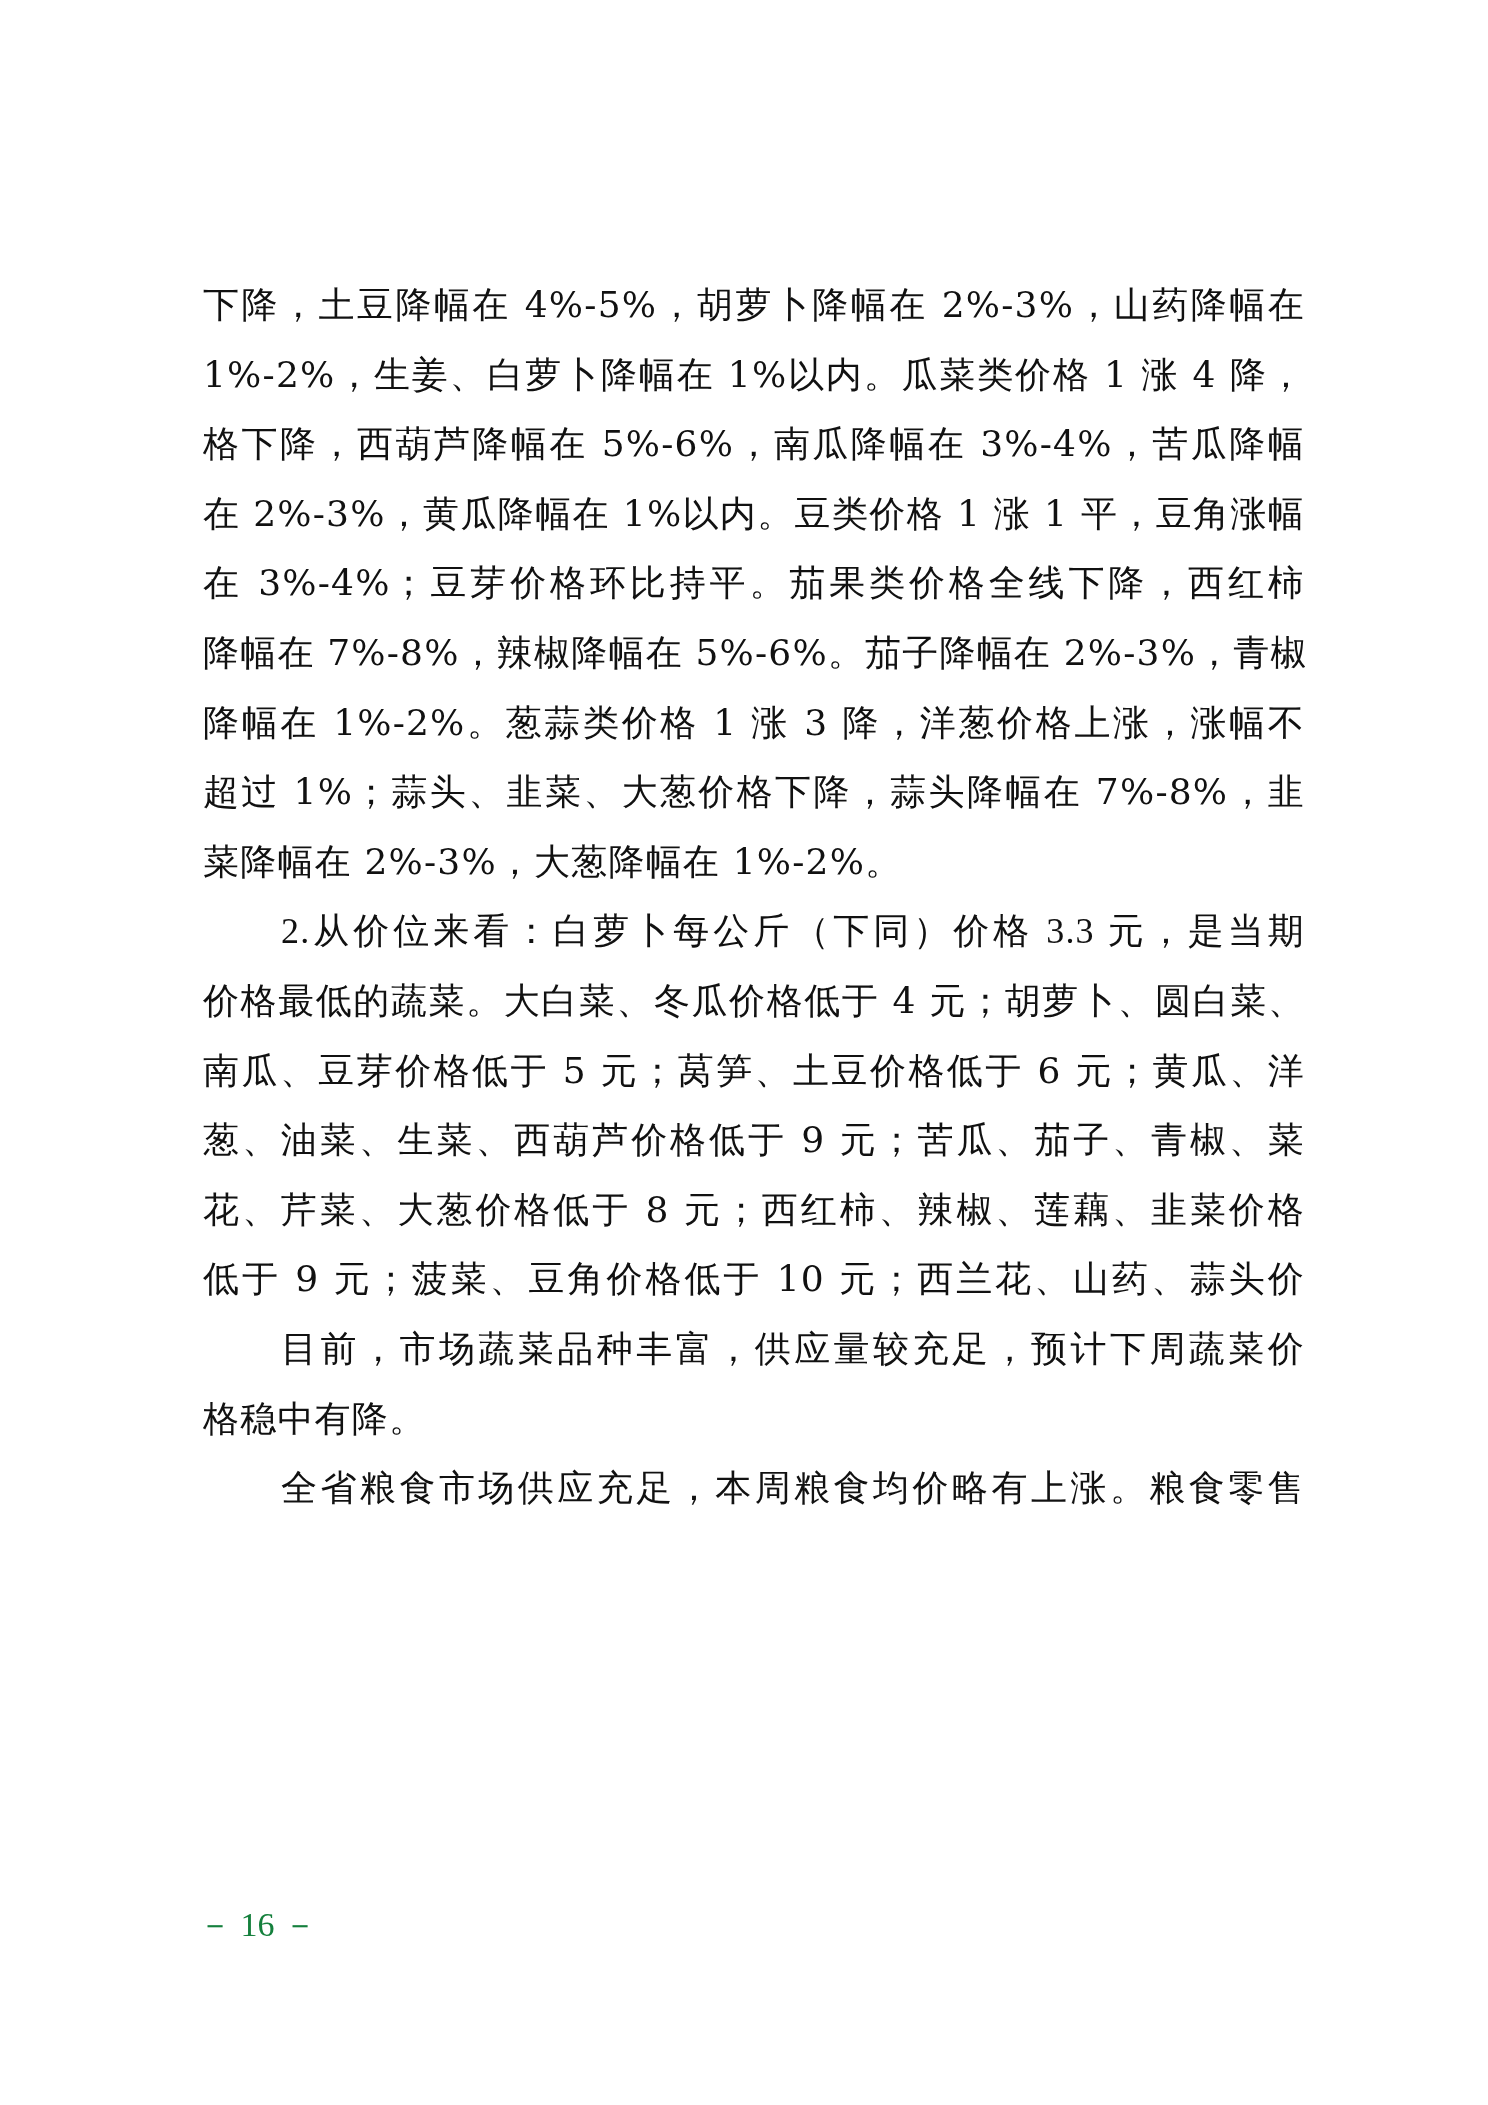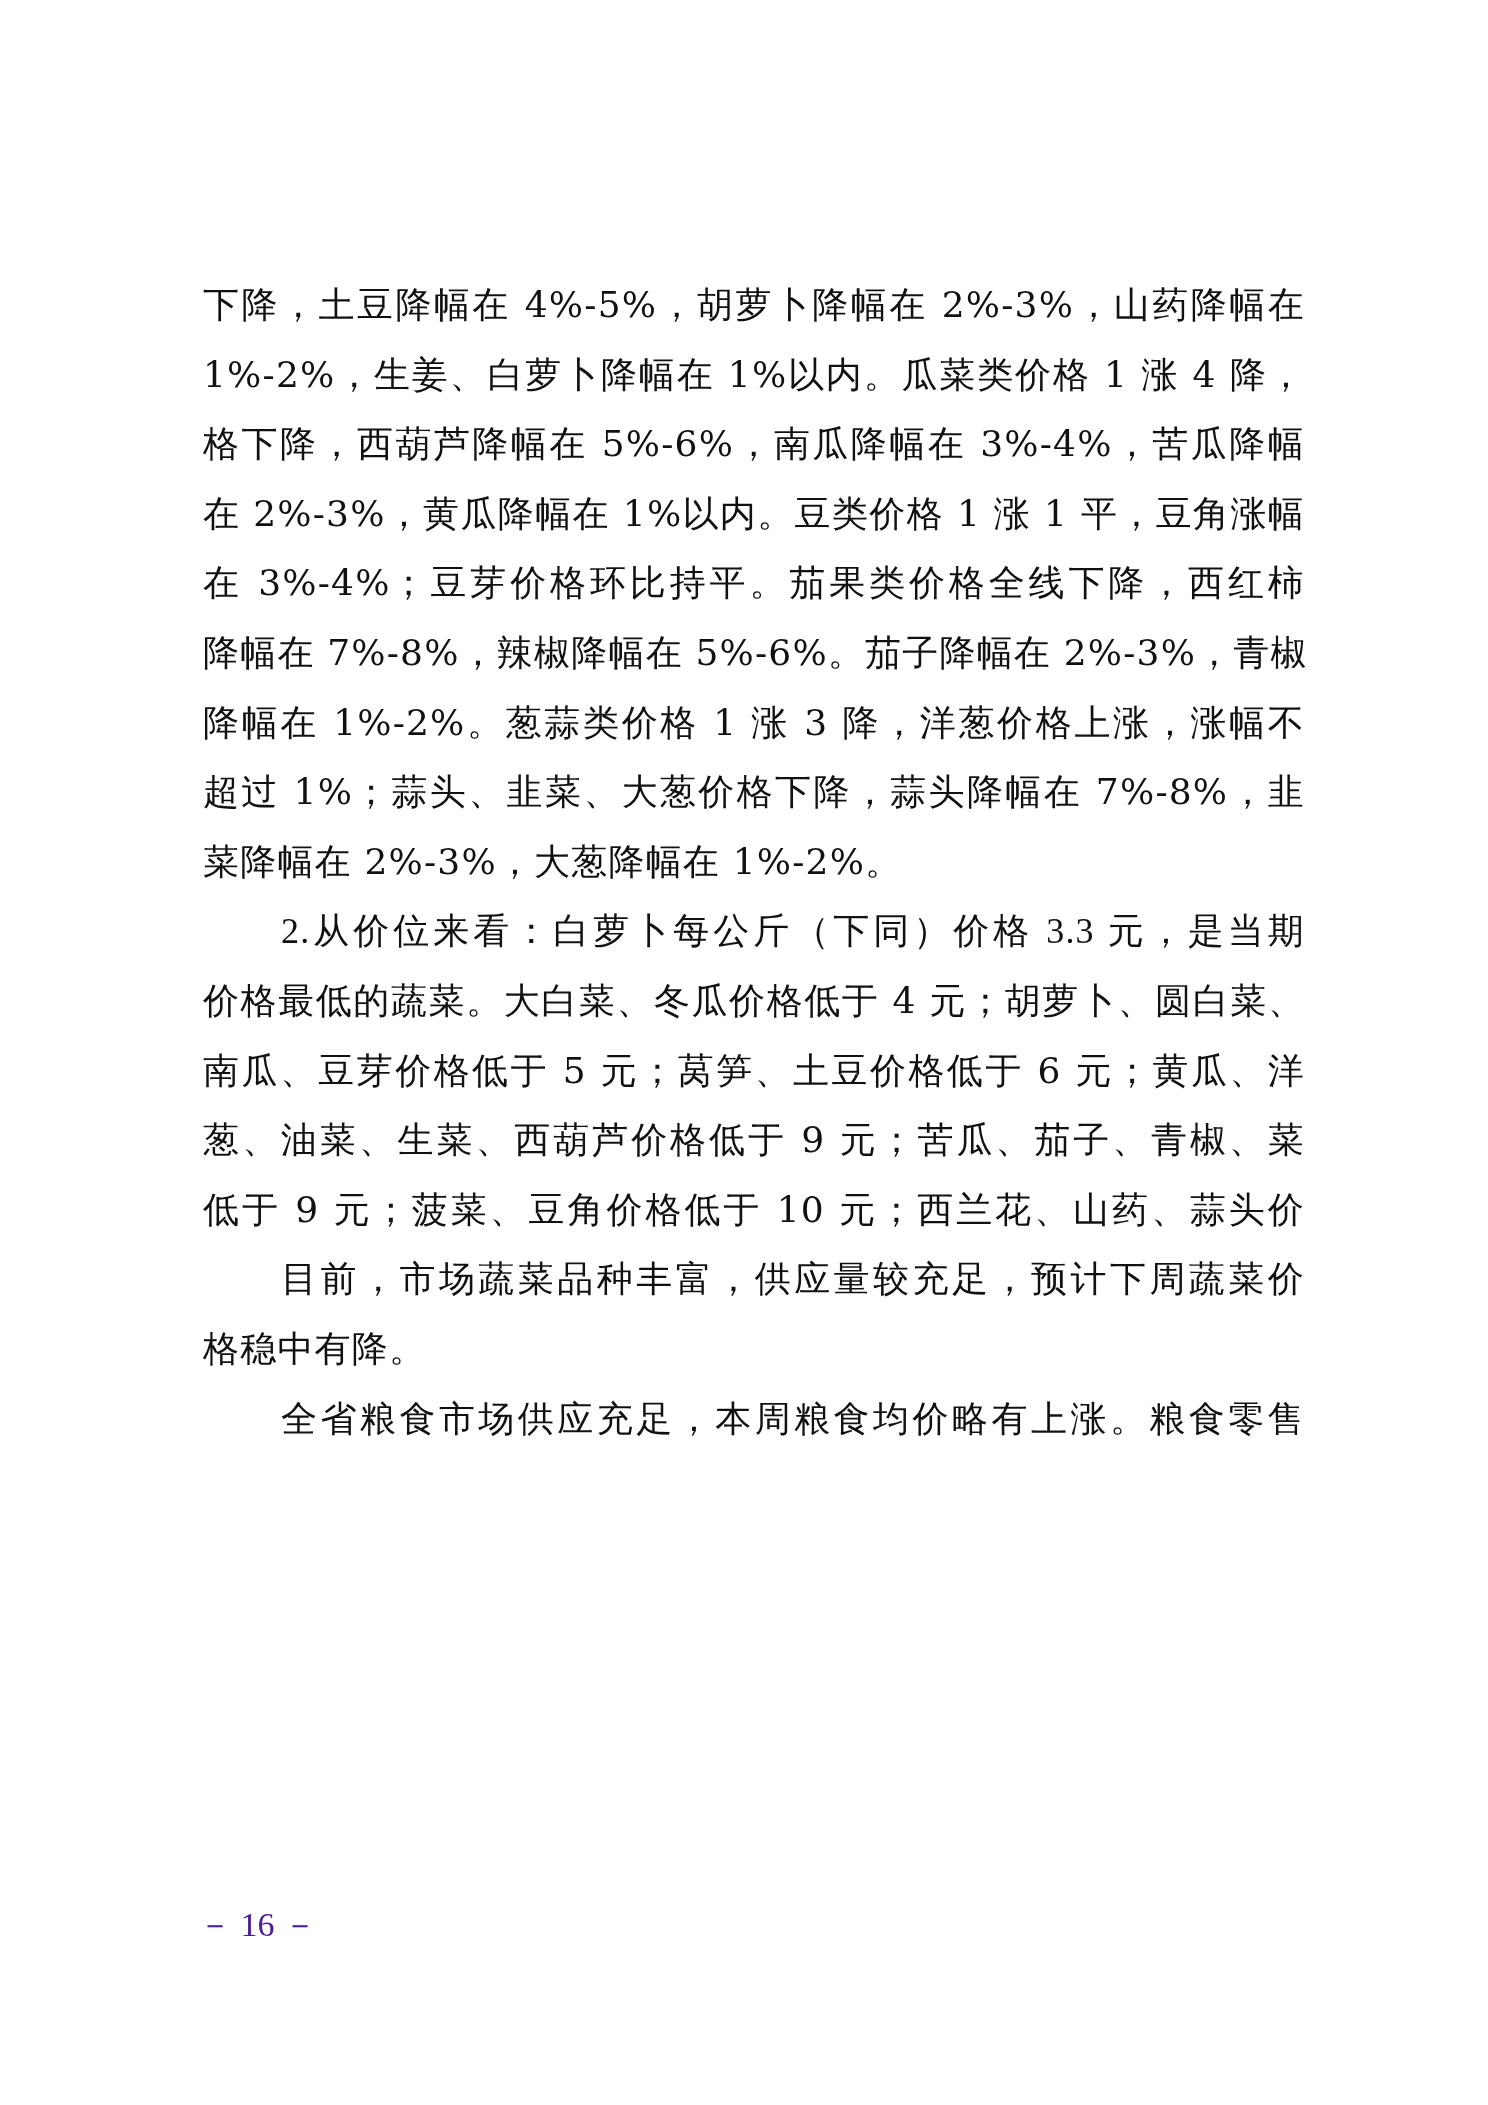--- a/index.html
+++ b/index.html
@@ -51,21 +51,21 @@
       font-weight: bold;
       text-align-last: left;
       letter-spacing: 2px;
     }
     .page-number {
       position: absolute;
       left: 198px;
       top: 1902px;
       font-family: "Liberation Serif", "DejaVu Serif", serif;
       font-size: 34px;
-      color: #4c1d95;
+      color: #15803d;
       white-space: pre;
     }
   </style>
 </head>
 <body>
 
 <div class="page">
   <div class="text-block">
 
     <div>
@@ -78,20 +78,21 @@
       <span class="line">降幅在 1%-2%。葱蒜类价格 1 涨 3 降，洋葱价格上涨，涨幅不</span>
       <span class="line">超过 1%；蒜头、韭菜、大葱价格下降，蒜头降幅在 7%-8%，韭</span>
       <span class="line last">菜降幅在 2%-3%，大葱降幅在 1%-2%。</span>
     </div>
 
     <div>
       <span class="line indent">2.从价位来看：白萝卜每公斤（下同）价格 3.3 元，是当期</span>
       <span class="line">价格最低的蔬菜。大白菜、冬瓜价格低于 4 元；胡萝卜、圆白菜、</span>
       <span class="line">南瓜、豆芽价格低于 5 元；莴笋、土豆价格低于 6 元；黄瓜、洋</span>
       <span class="line">葱、油菜、生菜、西葫芦价格低于 9 元；苦瓜、茄子、青椒、菜</span>
+      <span class="line">花、芹菜、大葱价格低于 8 元；西红柿、辣椒、莲藕、韭菜价格</span>
       <span class="line">低于 9 元；菠菜、豆角价格低于 10 元；西兰花、山药、蒜头价</span>
     </div>
 
     <div>
       <span class="line indent">目前，市场蔬菜品种丰富，供应量较充足，预计下周蔬菜价</span>
       <span class="line last">格稳中有降。</span>
     </div>
 
 
     <div>

